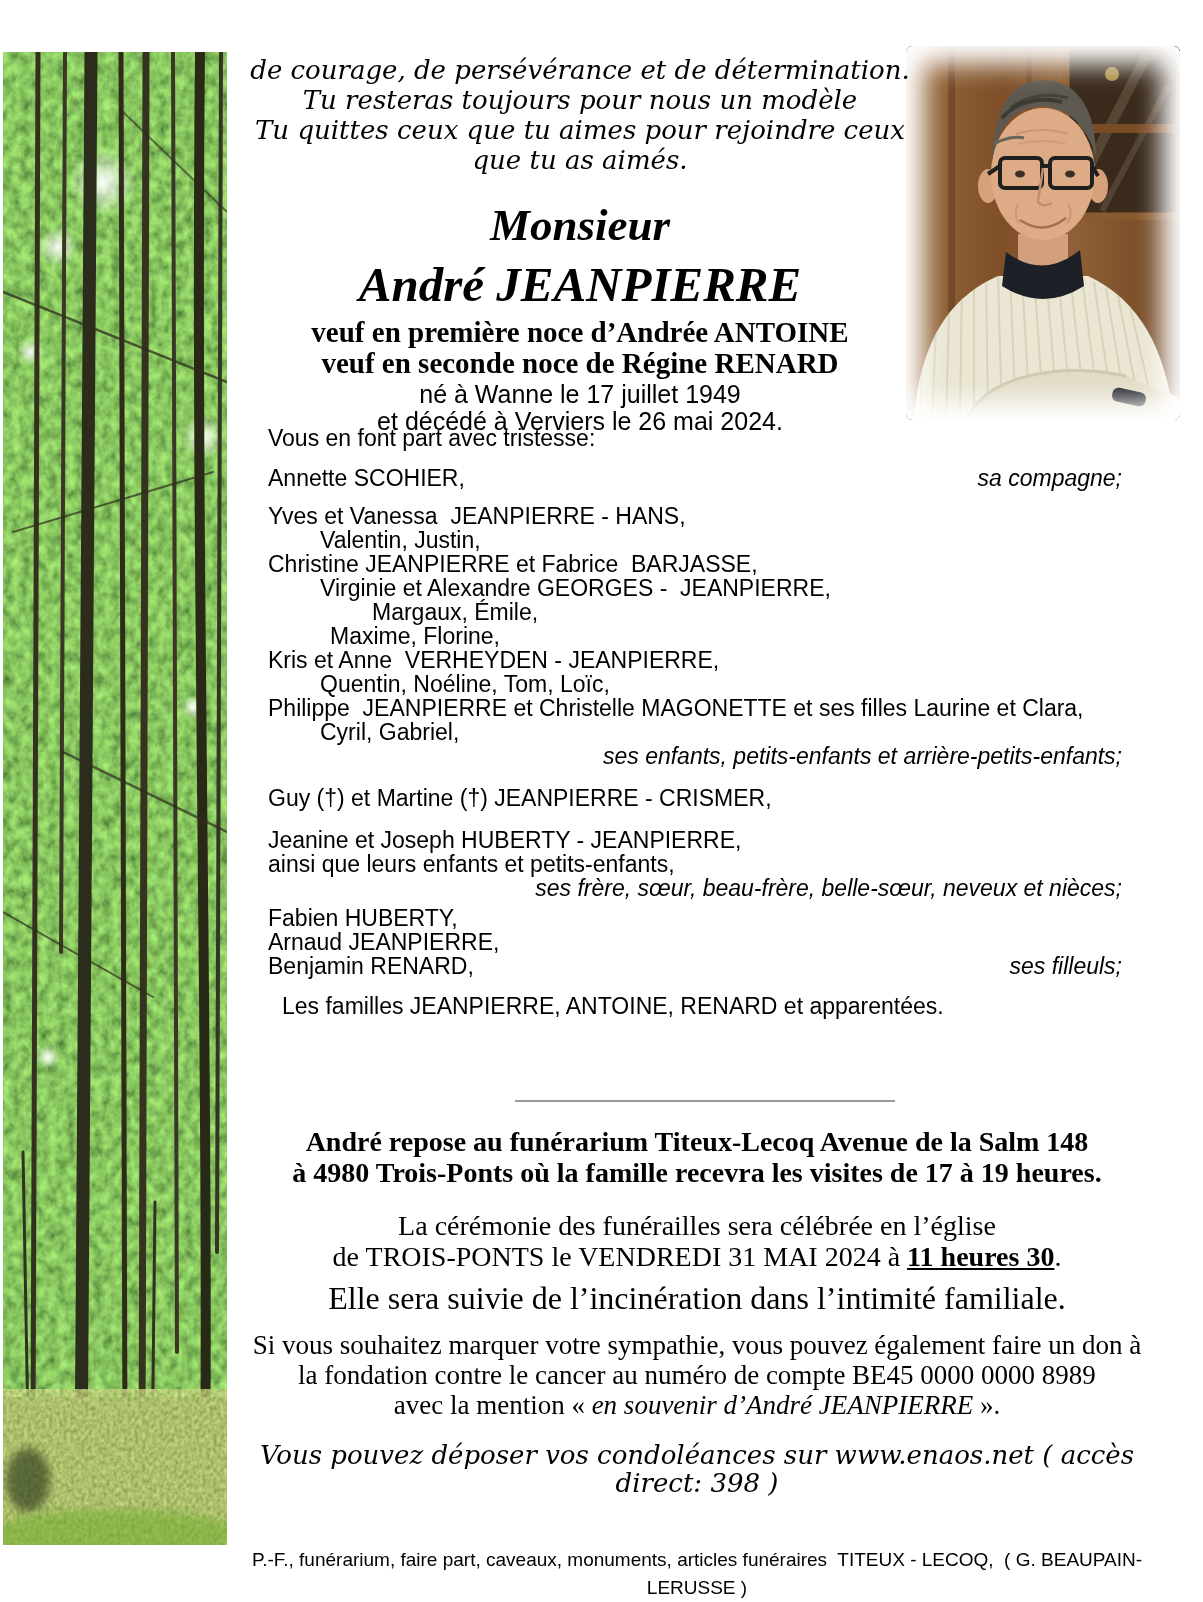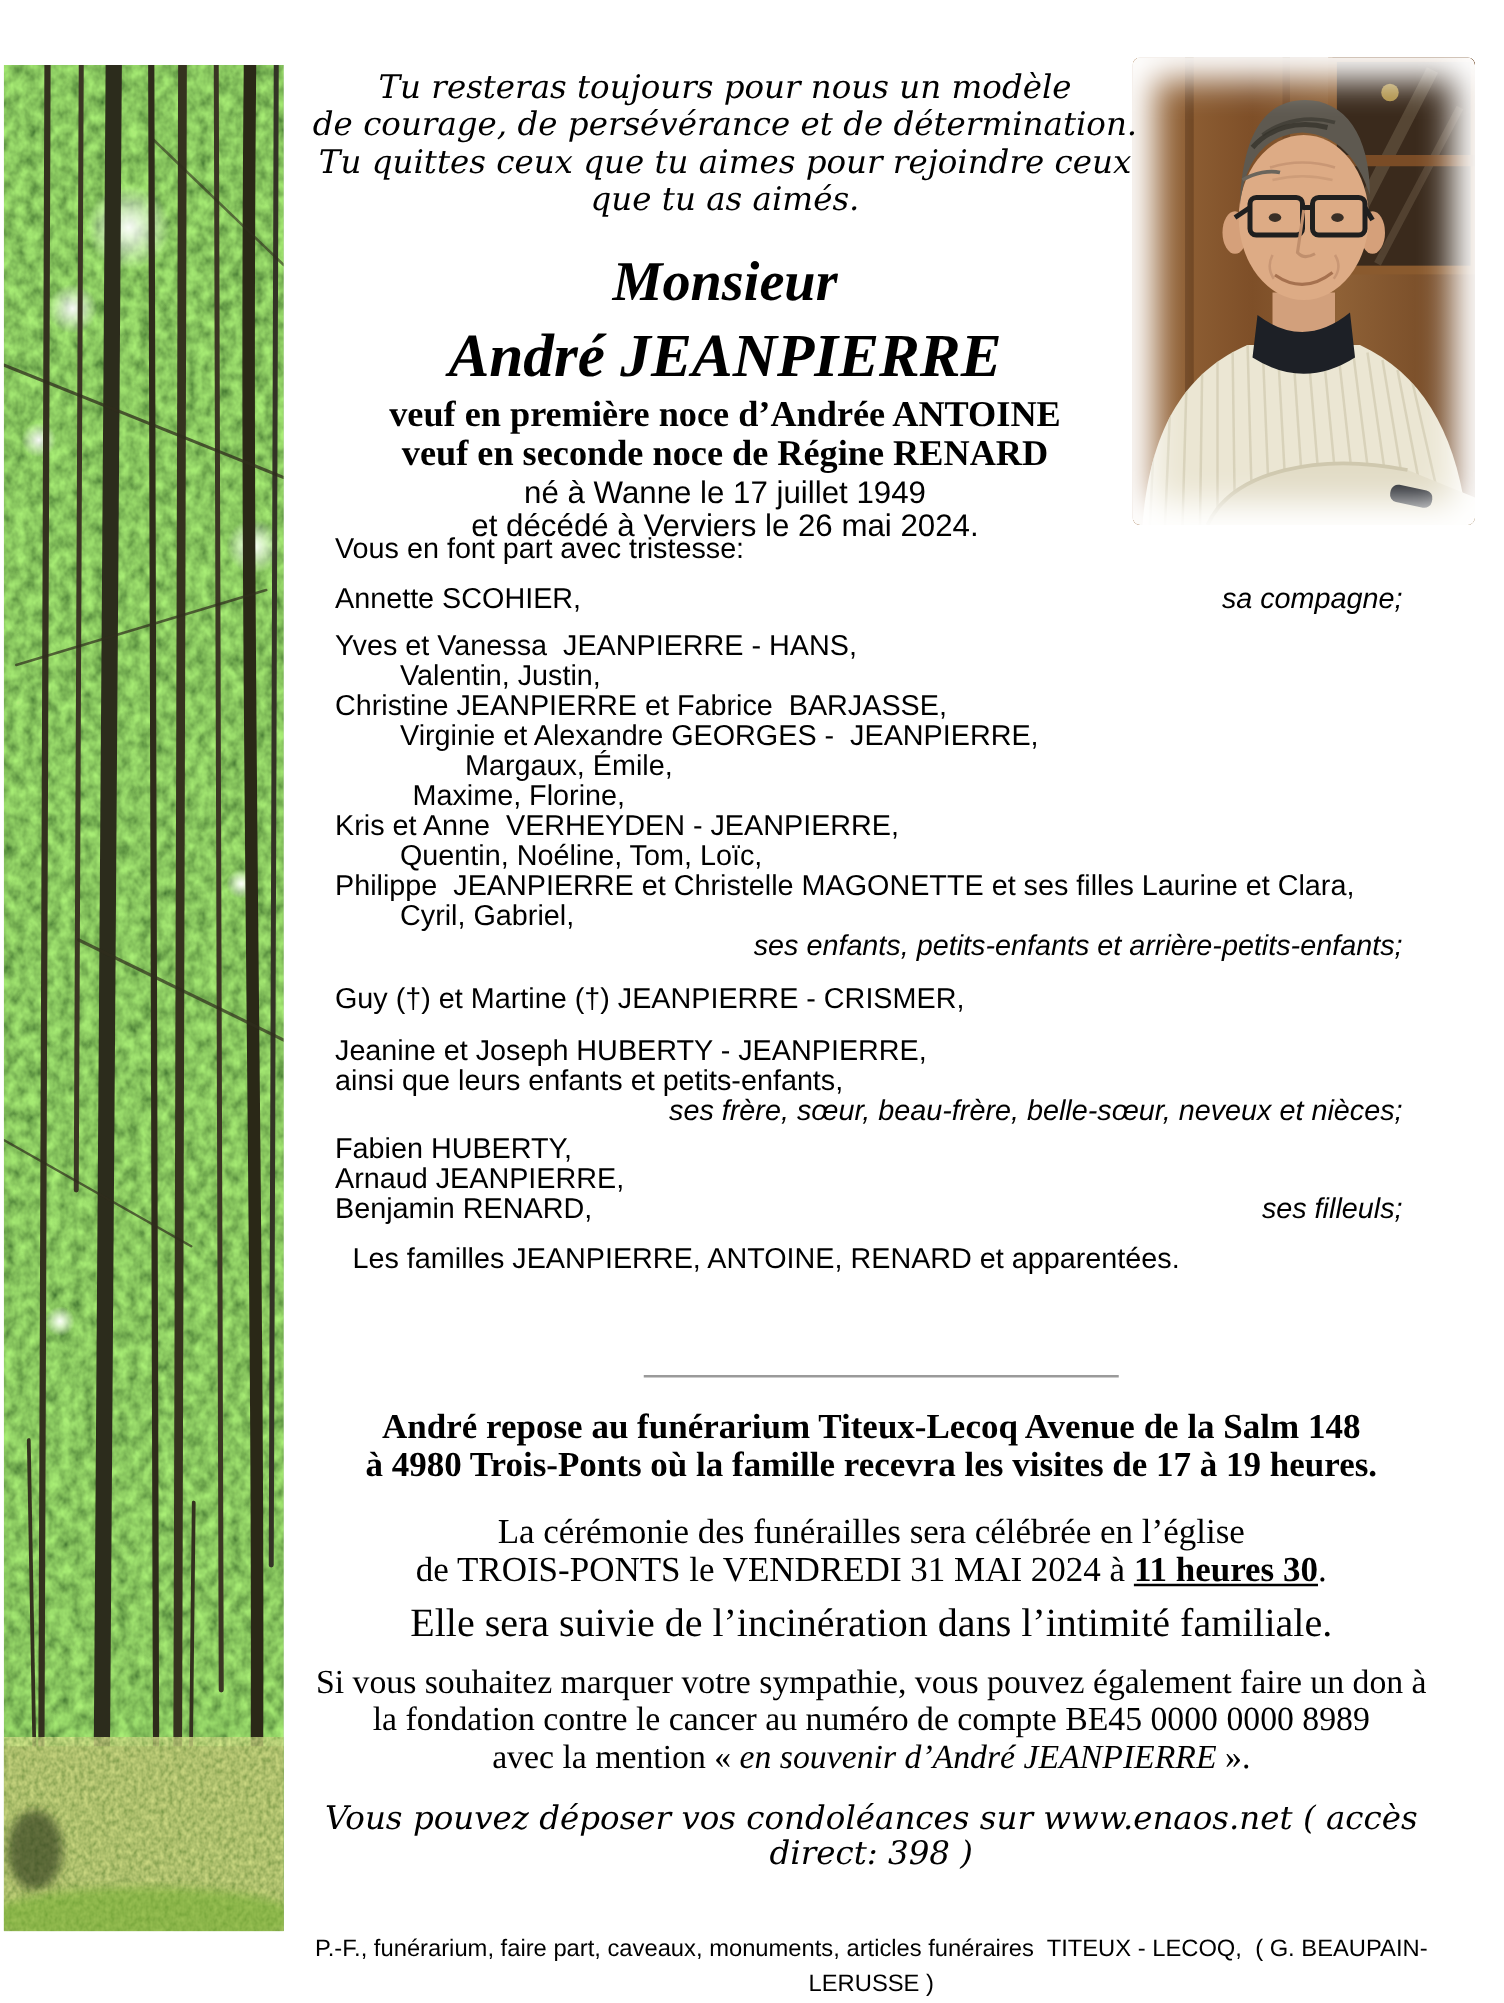--- a/index.html
+++ b/index.html
@@ -181,22 +181,22 @@
 
       <path d="M137,122 L132,156 Q137,162 146,157" stroke="#c08f6d" stroke-width="2.5" fill="none"></path>
       <path d="M114,174 Q137,190 160,172" stroke="#a6714f" stroke-width="2.5" fill="none"></path>
       <path d="M112,158 Q107,168 113,177" stroke="#c08f6d" stroke-width="2" fill="none" opacity="0.7"></path>
       <path d="M162,158 Q168,168 161,177" stroke="#c08f6d" stroke-width="2" fill="none" opacity="0.7"></path>
     </svg>
   </div>
 
   <div class="header">
     <div class="epitaph">
+      <div>de courage, de persévérance et de détermination.</div>
       <div>Tu resteras toujours pour nous un modèle</div>
-      <div>de courage, de persévérance et de détermination.</div>
       <div>Tu quittes ceux que tu aimes pour rejoindre ceux que tu as aimés.</div>
     </div>
     <div class="title">Monsieur</div>
     <div class="name">André JEANPIERRE</div>
     <div class="widow">
       <div>veuf en première noce d’Andrée ANTOINE</div>
       <div>veuf en seconde noce de Régine RENARD</div>
     </div>
     <div class="dates">
       <div>né à Wanne le 17 juillet 1949</div>

